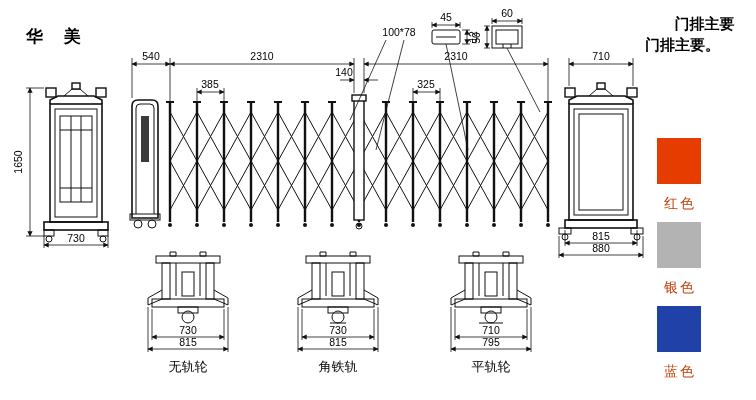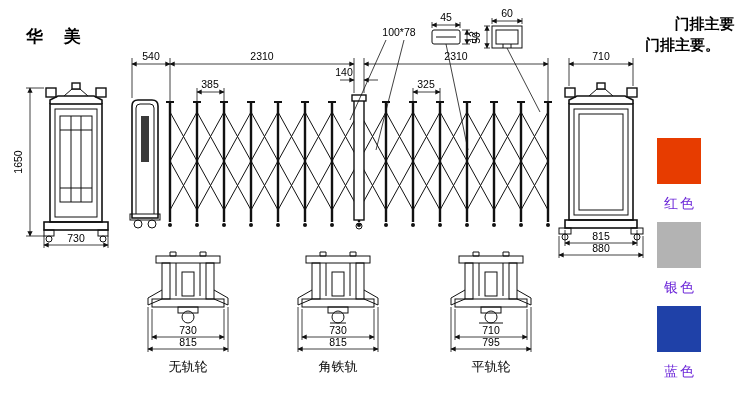--- a/index.html
+++ b/index.html
@@ -15,21 +15,21 @@
   .dimtxt  { font-family:"Liberation Sans",sans-serif; font-size:10.5px; fill:#000; text-anchor:middle; }
   .caption { font-family:"Liberation Sans",sans-serif; font-size:13px; fill:#000; text-anchor:middle; }
   .brand   { font-family:"Liberation Sans",sans-serif; font-size:17px; font-weight:bold; fill:#000; letter-spacing:8px; }
 
   
   .note { position:absolute; left:645px; top:14px; width:119px;
           font-weight:bold; font-size:15px; line-height:1.38; color:#000; }
   .note .center { text-align:center; }
   .color-option { position:absolute; left:657px; width:46px; }
   .color-option .swatch { width:44px; height:46px; }
-  .color-option .swatch-label { margin-top:11px; font-size:14px; text-align:center; letter-spacing:2px; color:#6d28d9; }
+  .color-option .swatch-label { margin-top:11px; font-size:14px; text-align:center; letter-spacing:2px; color:#c2410c; }
   #opt-red    { top:138px; }
   #opt-silver { top:222px; }
   #opt-blue   { top:306px; }
 </style>
 </head>
 <body>
 
 <div class="stage">
 
 <svg width="756" height="400" viewBox="0 0 756 400">

